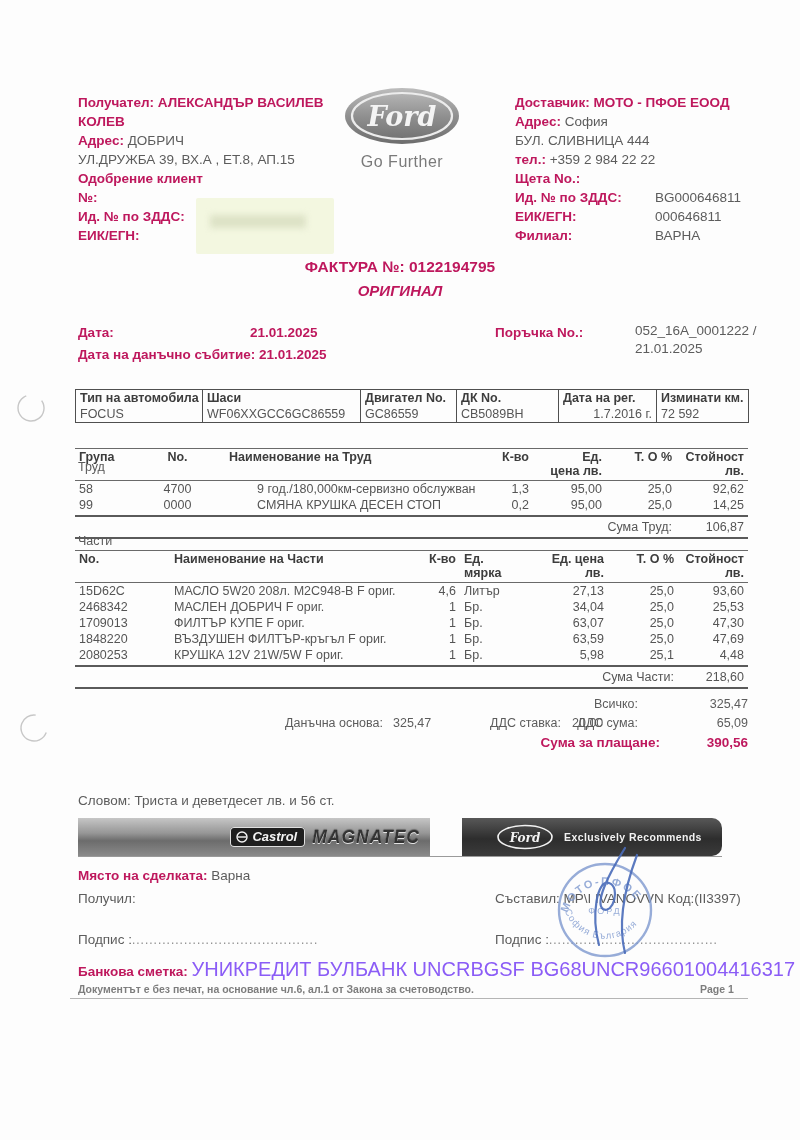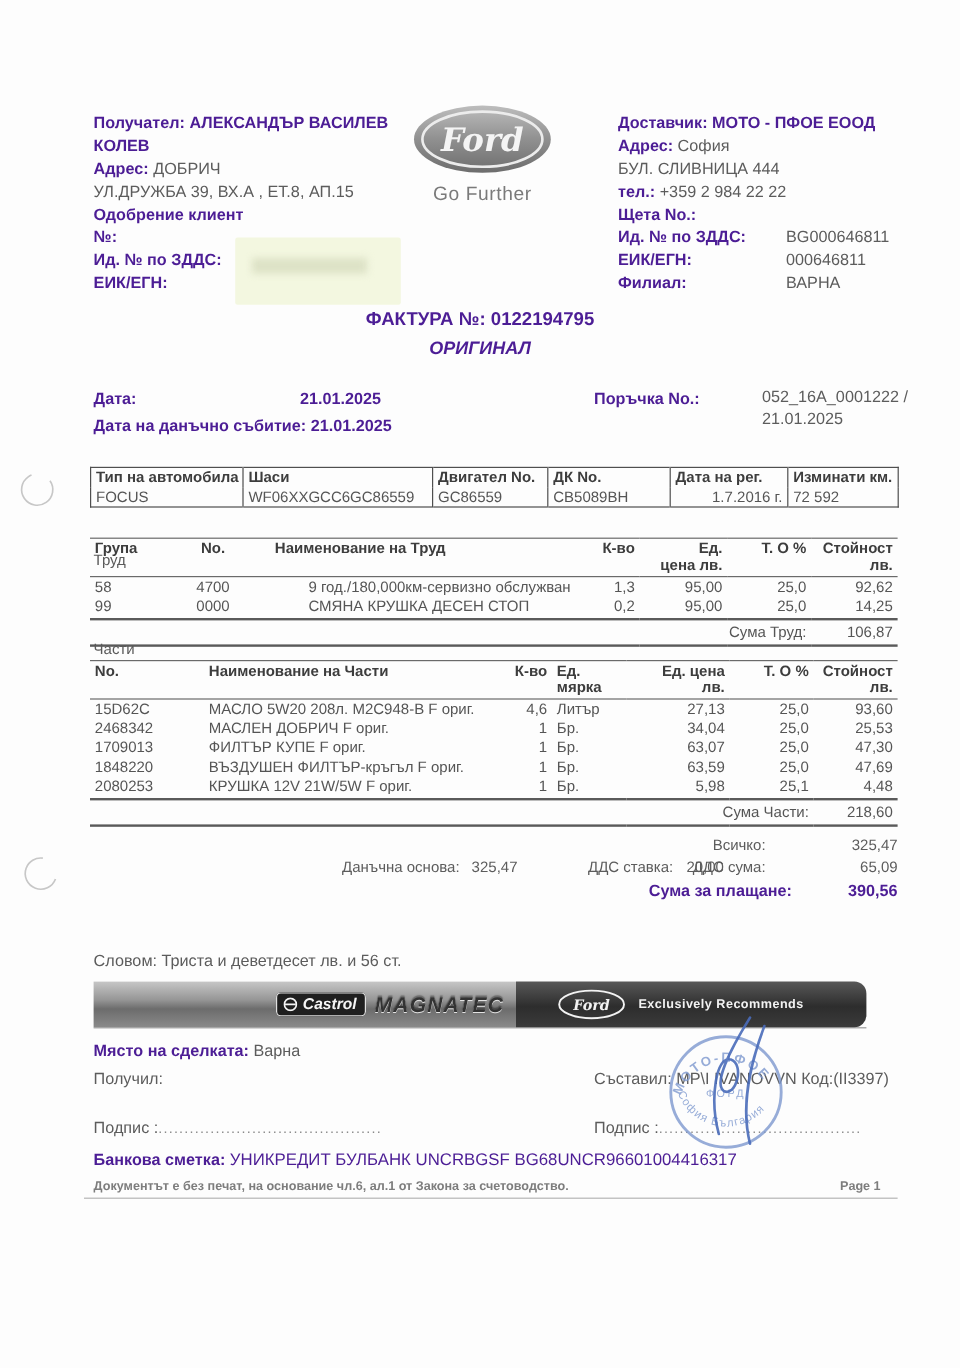--- a/index.html
+++ b/index.html
@@ -1,19 +1,19 @@
 <!DOCTYPE html>
 <html><head>
 <meta charset="utf-8">
 <style>
   html,body{margin:0;padding:0;background:#ffffff;}
   .page{position:relative;width:800px;height:1140px;background:#fdfdfd;overflow:hidden;
         font-family:"Liberation Sans","DejaVu Sans",sans-serif;color:#5c5c5c;}
   .abs{position:absolute;}
-  .b{font-weight:bold;color:#4c1d95;}
+  .b{font-weight:bold;color:#be185d;}
   .sm{font-size:13.5px;line-height:19px;}
   .lab{display:inline-block;}
   .w140{width:140px;}
   .w172{width:172px;}
   .w138{width:140px;}
   
   .title{left:0;right:0;text-align:center;}
   
   table{border-collapse:collapse;table-layout:fixed;}
   td,th{font-size:12.5px;padding:1px 4px;vertical-align:top;overflow:hidden;white-space:nowrap;}
@@ -27,21 +27,21 @@
   .itbl tbody tr:last-child td{border-bottom:2px solid #5a5a5a;padding-bottom:3px;}
   .itbl tfoot td{border-bottom:2px solid #5a5a5a;padding:3px 4px;}
   .r{text-align:right;}
   .c{text-align:center;}
   .indent{padding-left:32px;}
   .section-label{font-size:12.5px;color:#5a5a5a;}
   
   .redact{background:#f3f7e0;border-radius:2px;}
   .redact .smear{margin:17px auto 0 14px;width:96px;height:13px;background:#dde2c6;filter:blur(3px);}
   
-  .banner{left:78px;top:818px;width:644px;height:38px;display:flex;border-bottom:1px solid #9a9a9a;}
+  .banner{left:78px;top:818px;width:644px;height:38px;display:flex;border-bottom:1px solid #9a9a9a;gap:32px;}
   .banner-left{width:352px;height:100%;background:linear-gradient(180deg,#c6c6c6 0%,#969696 40%,#6c6c6c 60%,#8a8a8a 100%);
     display:flex;align-items:center;justify-content:flex-end;gap:7px;padding-right:10px;box-sizing:border-box;}
   .banner-right{flex:1;height:100%;background:linear-gradient(180deg,#585858 0%,#2d2d2d 55%,#3b3b3b 100%);
     display:flex;align-items:center;gap:10px;padding-left:34px;box-sizing:border-box;border-radius:0 10px 10px 0;}
   .castrol-pill{background:#1f1f1f;color:#f5f5f5;font-style:italic;font-weight:bold;font-size:13px;
     padding:2px 8px 3px 6px;border-radius:4px;display:flex;align-items:center;gap:4px;box-shadow:0 0 0 1px #e0e0e0 inset;}
   .magnatec{font-weight:bold;font-size:17.5px;letter-spacing:1px;color:#333;
     text-shadow:0 1px 0 #e3e3e3, 0 -1px 1px rgba(0,0,0,.35);font-style:italic;}
   .recommends{color:#f2f2f2;font-weight:bold;font-size:10.5px;letter-spacing:.4px;}
   .hairline{border-top:1px solid #b5b5b5;height:0;}
@@ -352,20 +352,20 @@
       <text x="72" y="69" text-anchor="middle" font-size="9" fill="#7e99cf" letter-spacing="2">ФОРД</text>
     </g>
     <g stroke="#4a6cba" stroke-width="2.2" fill="none" opacity="0.9" stroke-linecap="round">
       <path d="M 92,3 C 74,32 62,58 70,64 C 80,70 88,42 76,38 C 64,34 58,70 66,100"></path>
       <path d="M 104,10 C 92,42 84,76 92,108"></path>
     </g>
   </svg>
 
   <div class="abs" style="left:78px;top:958px;font-size:13.5px;">
     <span class="b">Банкова сметка:</span>
-    <span style="font-size:14px;color:#4c1d95;text-align:center;">УНИКРЕДИТ БУЛБАНК UNCRBGSF BG68UNCR96601004416317</span>
+    <span style="font-size:20px;color:#8b5cf6;text-align:center;">УНИКРЕДИТ БУЛБАНК UNCRBGSF BG68UNCR96601004416317</span>
   </div>
 
   <div class="abs note" style="left:78px;top:983px;">Документът е без печат, на основание чл.6, ал.1 от Закона за счетоводство.</div>
   <div class="abs note" style="left:700px;top:983px;">Page 1</div>
   <div class="abs hairline" style="left:70px;top:998px;width:678px;"></div>
 
 </div>
 
 </body></html>

